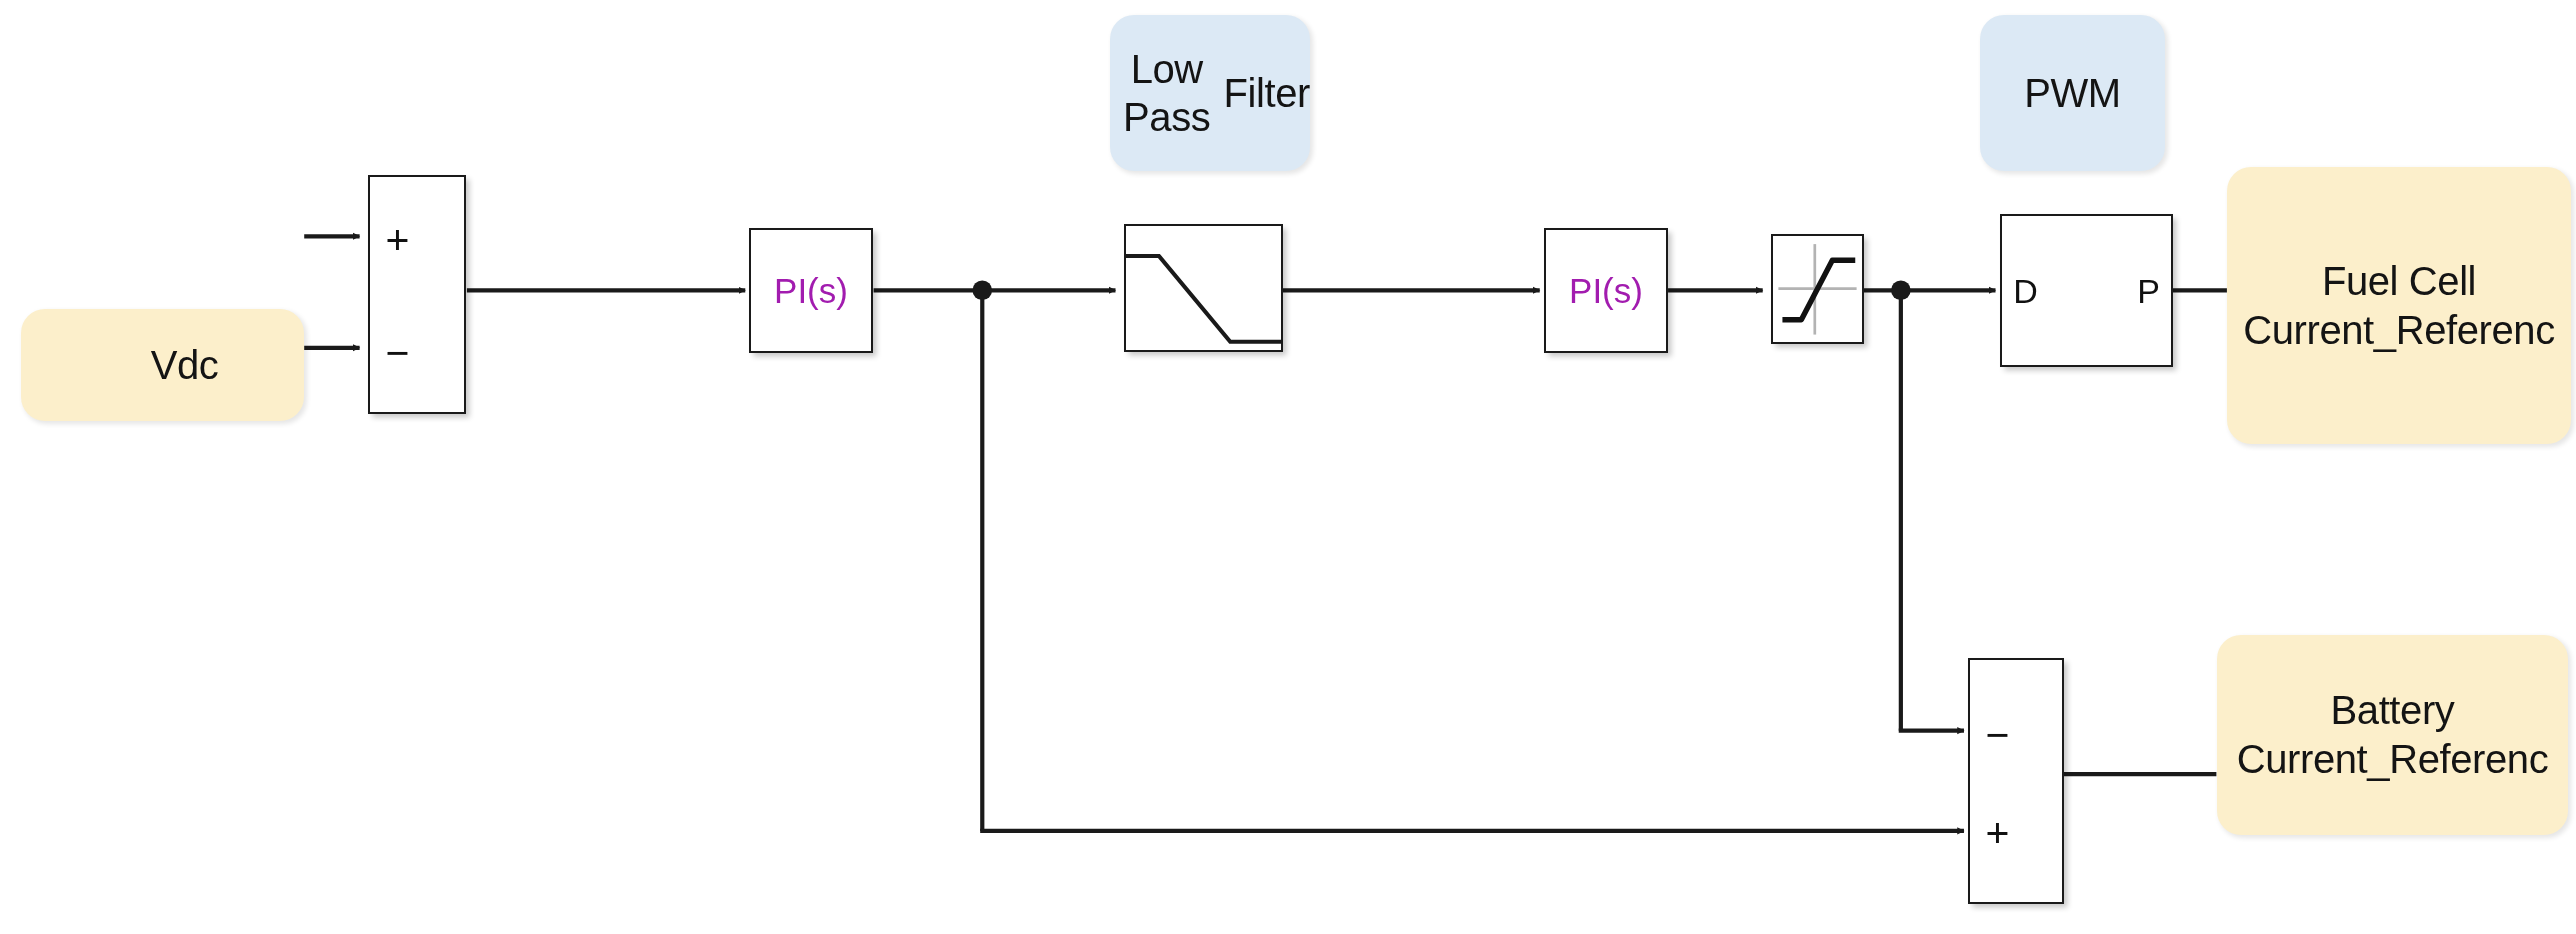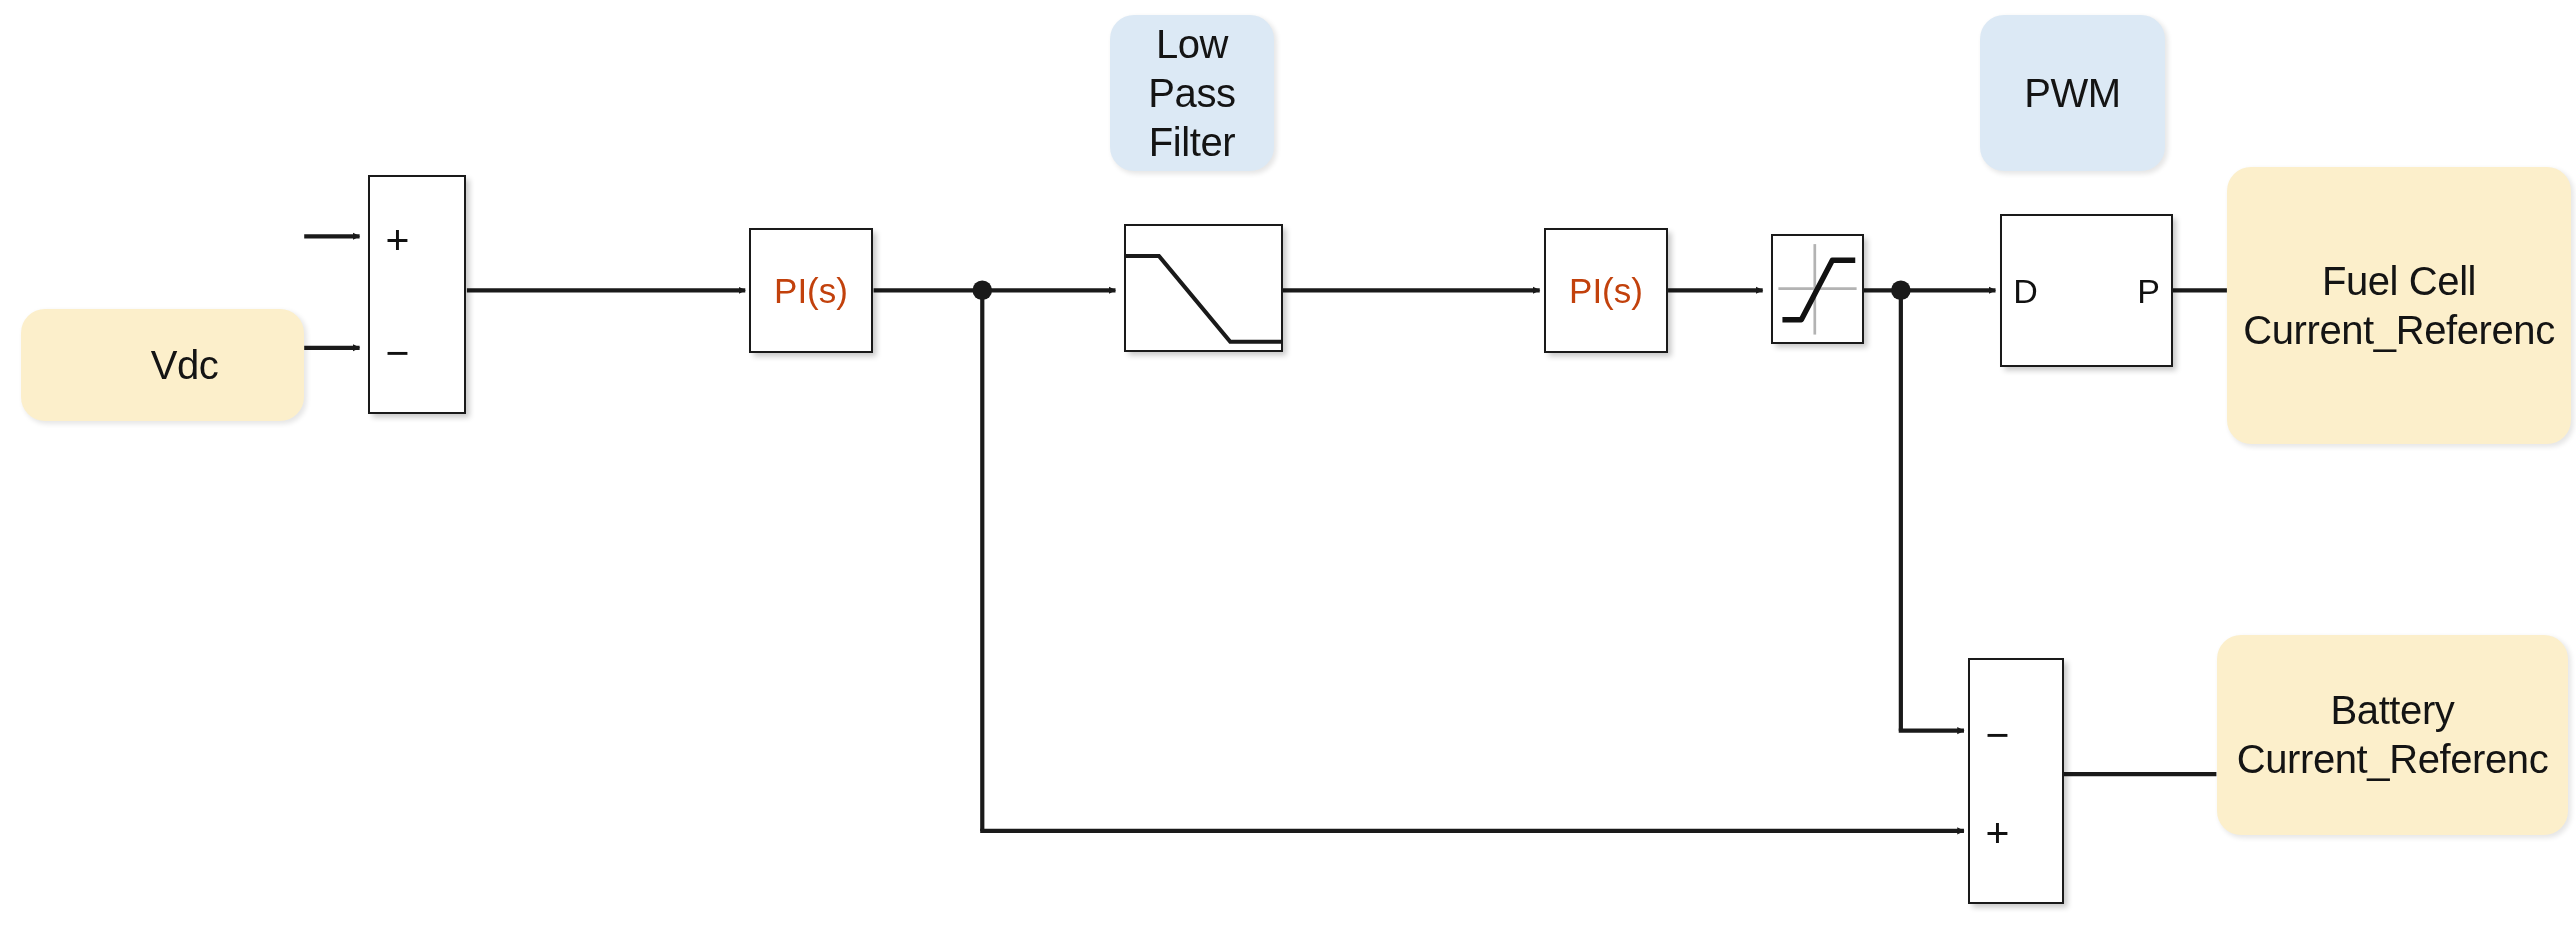--- a/index.html
+++ b/index.html
@@ -52,21 +52,21 @@
     box-sizing: border-box;
     background: #ffffff;
     border: 2.1px solid #1a1a1a;
     box-shadow: 3.5px 4.2px 5.6px rgba(0,0,0,0.22);
   }
   .blk .blabel {
     position: absolute;
     left: 0; right: 0; top: 50%;
     transform: translateY(-50%);
     text-align: center;
-    color: #c2410c;
+    color: #a21caf;
     font-family: "Liberation Sans", sans-serif;
     font-stretch: condensed;
   }
   .port {
     position: absolute;
     color: #111;
     font-family: "Liberation Sans", sans-serif;
     font-stretch: condensed;
     line-height: 1;
   }
@@ -138,21 +138,21 @@
   <div class="tag cream" style="left:2227px; top:151px; width:344px; height:277px; font-size:40px; flex-direction:column;margin-top:16px;">
     <span>Fuel Cell</span>
     <span>Current_Referenc</span>
   </div>
 
   <div class="tag cream" style="left:2217px; top:635px; width:351px; height:200px; font-size:40px; flex-direction:column;justify-content:center;">
     <span>Battery</span>
     <span>Current_Referenc</span>
   </div>
 
-  <div class="tag blue" style="left:1110px; top:15.4px; width:164px; height:156px; font-size:40px; flex-direction:column;">
+  <div class="tag blue" style="left:1110px; top:15.4px; width:200px; height:156px; font-size:40px; flex-direction:row;">
     <span>Low Pass</span>
     <span>Filter</span>
   </div>
 
   <div class="tag blue" style="left:1980px; top:15.4px; width:185px; height:156px; font-size:40px;">
     <span>PWM</span>
   </div>
 
   <div class="blk" style="left:368px; top:175px; width:98px; height:239px;">
     <span class="sign" style="left:15.4px; top:43px; font-size:41px;">+</span>

